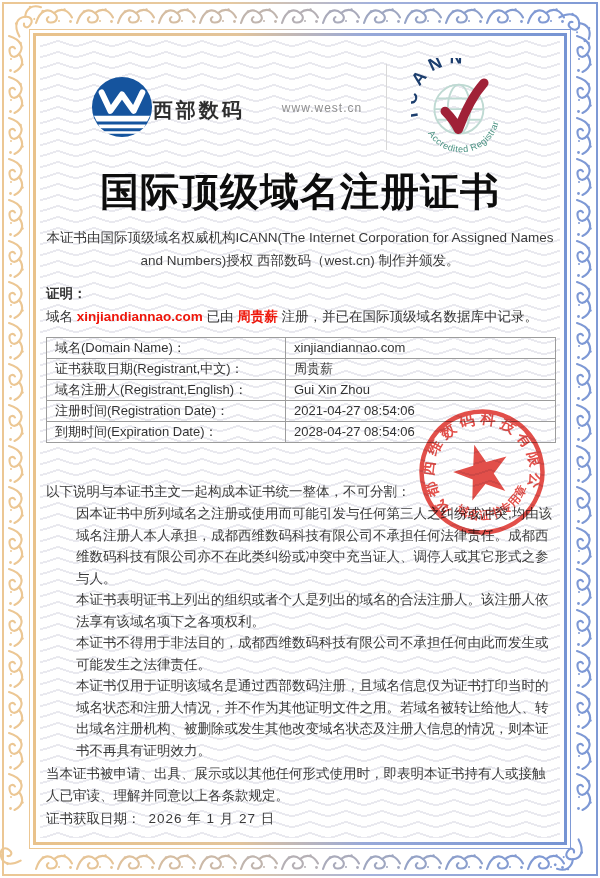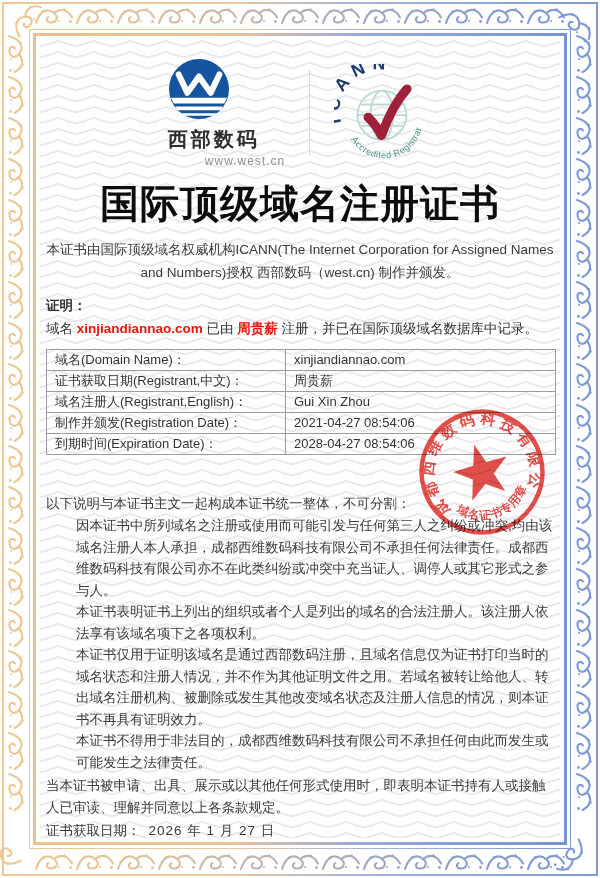--- a/index.html
+++ b/index.html
@@ -21,21 +21,21 @@
   .paper{position:absolute;inset:40px;
     background-color:#ffffff;
     background-image:
       conic-gradient(from 107deg at 50% 2px,#ffffff 0 146deg,rgba(255,255,255,0) 0),
       conic-gradient(from 107deg at 50% 0px,#e9e9ef 0 146deg,rgba(255,255,255,0) 0);
     background-size:36px 11px;
     padding:16px 6px 0 6px;box-sizing:border-box;}
 
   
   .logos{display:flex;align-items:center;justify-content:center;gap:24px;margin-top:2px;}
-  .west-logo{display:flex;flex-direction:column;}
+  .west-logo{display:flex;flex-direction:row;align-items:center;}
   .west-name{font-size:20px;font-weight:700;color:#2e2e2e;letter-spacing:3px;margin-top:6px;}
   .west-url{font-size:12px;color:#8f8f8f;letter-spacing:1px;margin-top:1px;margin-left:37px;}
   .logo-divider{width:1px;height:86px;background:#d8d8d8;}
 
   
   .title-zh{margin:16px 0 0 0;text-align:center;font-size:39px;font-weight:900;
             color:#0d0d0d;letter-spacing:1px;line-height:40px;}
   .title-en{margin:2px 0 0 0;text-align:center;font-size:20px;font-weight:400;
             color:#222;font-family:"Liberation Serif","DejaVu Serif",serif;line-height:28px;}
 
@@ -209,36 +209,36 @@
           </tr>
         <tr>
           <td class="c1">证书获取日期(Registrant,中文)：</td>
           <td>周贵薪</td>
           </tr>
         <tr>
           <td class="c1">域名注册人(Registrant,English)：</td>
           <td>Gui Xin Zhou</td>
           </tr>
         <tr>
-          <td class="c1">制作并颁发(Registration Date)：</td>
+          <td class="c1">注册时间(Registration Date)：</td>
           <td>2021-04-27 08:54:06</td>
           </tr>
         <tr>
           <td class="c1">到期时间(Expiration Date)：</td>
           <td>2028-04-27 08:54:06</td>
           </tr>
       </tbody>
     </table>
 
     <div class="terms">
       <p class="terms-intro">以下说明与本证书主文一起构成本证书统一整体，不可分割：</p>
       <p class="term-item">因本证书中所列域名之注册或使用而可能引发与任何第三人之纠纷或冲突,均由该域名注册人本人承担，成都西维数码科技有限公司不承担任何法律责任。成都西维数码科技有限公司亦不在此类纠纷或冲突中充当证人、调停人或其它形式之参与人。</p>
       <p class="term-item">本证书表明证书上列出的组织或者个人是列出的域名的合法注册人。该注册人依法享有该域名项下之各项权利。</p>
+      <p class="term-item">本证书不得用于非法目的，成都西维数码科技有限公司不承担任何由此而发生或可能发生之法律责任。</p>
       <p class="term-item">本证书仅用于证明该域名是通过西部数码注册，且域名信息仅为证书打印当时的域名状态和注册人情况，并不作为其他证明文件之用。若域名被转让给他人、转出域名注册机构、被删除或发生其他改变域名状态及注册人信息的情况，则本证书不再具有证明效力。</p>
-      <p class="term-item">本证书不得用于非法目的，成都西维数码科技有限公司不承担任何由此而发生或可能发生之法律责任。</p>
       <p class="agreement">当本证书被申请、出具、展示或以其他任何形式使用时，即表明本证书持有人或接触人已审读、理解并同意以上各条款规定。</p>
       <p class="date-line"><span>证书获取日期：</span><span class="date-value">2026 年 1 月 27 日</span></p>
     </div>
   </div>
 
   <div class="seal">
     <svg width="146" height="146" viewBox="0 0 150 150">
       <defs>
         <path id="seal-top-arc" d="M34 104 A50 50 0 1 1 116 104"></path>
         <path id="seal-bottom-arc" d="M38 106 A48 48 0 0 0 112 106"></path>

